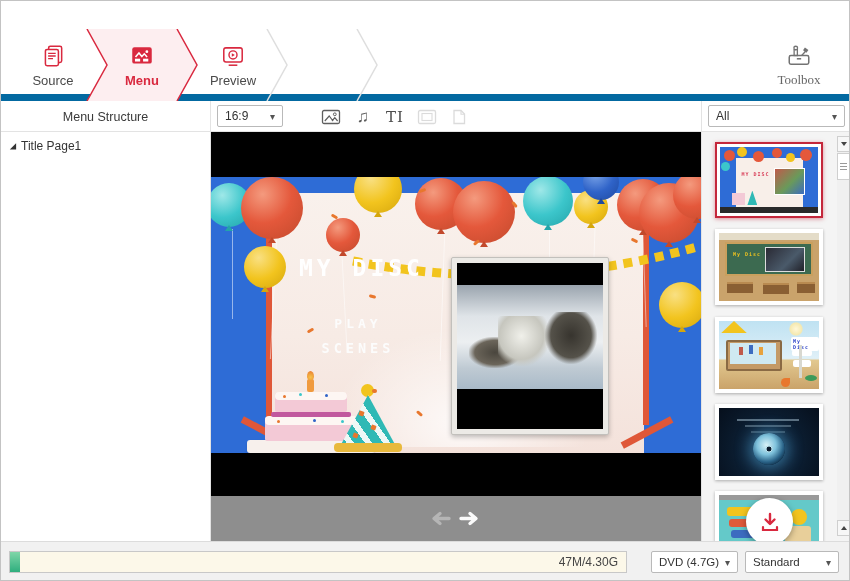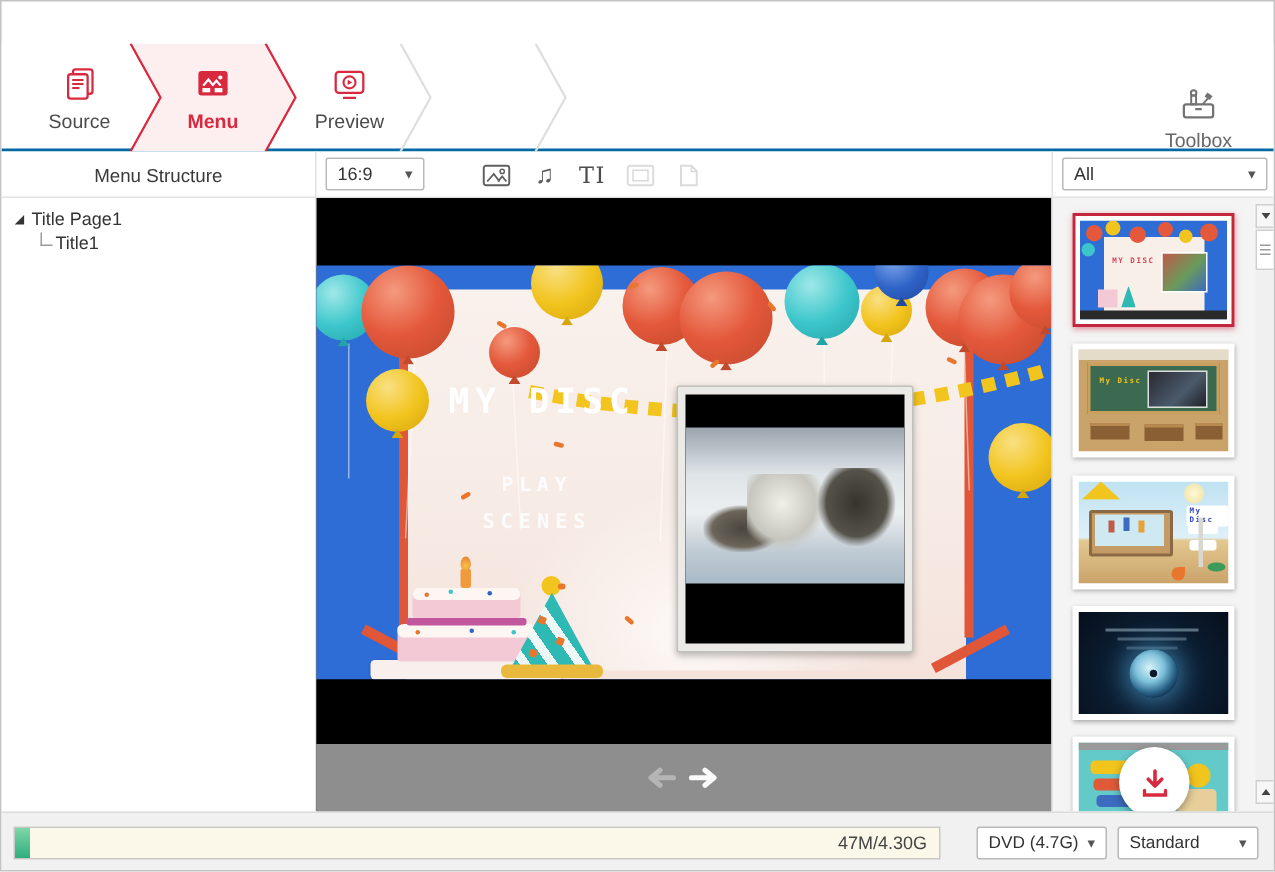--- a/index.html
+++ b/index.html
@@ -16,28 +16,28 @@
   .logo { width:18px; height:18px; border-radius:50%; background:#1c1c1c; margin-left:10px; position:relative; }
   .logo .flame { position:absolute; left:5px; top:3px; width:8px; height:8px; background:#e0302e; border-radius:50% 50% 50% 0; transform:rotate(-45deg); }
   .logo .dot { position:absolute; left:7px; top:9px; width:4px; height:4px; background:#efefef; border-radius:50%; }
   .menu-item { font-size:12px; color:#3c3c3c; margin-left:24px; cursor:default; }
   .menu-item.register { color:#d9293f; text-decoration:underline; }
   .win-controls { margin-left:auto; display:flex; align-items:center; gap:13px; padding-right:12px; }
   .win-controls .glyph { font-size:13px; color:#5a5a5a; line-height:1; }
   .maxbox { width:10px; height:9px; border:1.4px solid #5a5a5a; }
 
   
-  #stepsbar { left:0; top:28px; width:850px; height:72px; background:#fff; border-bottom:2px solid #0369a1; }
+  #stepsbar { left:0; top:28px; width:850px; height:72px; background:#fff; border-bottom:7px solid #0369a1; }
   .step-active-bg { position:absolute; left:0; top:0; width:220px; height:72px; background:#fdeef0;
     clip-path:polygon(86px 0,176px 0,196px 36px,176px 72px,86px 72px,106px 36px); }
   .chev { position:absolute; top:0; width:22px; height:72px; }
   .step { position:absolute; top:0; height:72px; display:flex; flex-direction:column; align-items:center; justify-content:center; gap:4px; }
   .step .lbl { font-size:13px; color:#4a4a4a; }
   .step.active .lbl { color:#d9293f; font-weight:bold; }
-  #toolbox-btn { position:absolute; right:16px; top:0; height:72px; width:72px; display:flex; flex-direction:column; align-items:center; justify-content:flex-end; gap:4px; }
+  #toolbox-btn { position:absolute; right:16px; top:0; height:72px; width:72px; display:flex; flex-direction:column; align-items:center; justify-content:center; gap:4px;font-family:Liberation Serif, serif; }
   #toolbox-btn .lbl { font-size:13px; color:#666; }
 
   
   #toolbar { left:0; top:100px; width:850px; height:31px; background:#fff; border-bottom:1px solid #e3e3e3; }
   .tb-left { position:absolute; left:0; top:0; width:210px; height:31px; border-right:1px solid #e3e3e3; display:flex; align-items:center; justify-content:center; }
   .tb-left span { font-size:12.5px; color:#3a3a3a; }
   .select { position:absolute; height:22px; top:4px; background:#fff; border:1px solid #b9b9b9; border-radius:2px; display:flex; align-items:center; font-size:12px; color:#333; padding:0 7px; }
   .select .caret { margin-left:auto; font-size:10px; color:#555; }
   #aspect-select { left:216px; width:66px; }
   .tb-right { position:absolute; left:700px; top:0; width:150px; height:31px; border-left:1px solid #e3e3e3; }
@@ -223,24 +223,20 @@
     </div>
   </div>
 
   <div id="tree" class="abs">
     <div class="tree-row">
       <svg class="expander" width="9" height="10" viewBox="0 0 10 10">
         <polygon points="9,2 9,9 2,9" fill="#333"></polygon>
       </svg>
       <span>Title Page1</span>
     </div>
-    <div class="tree-row" style="padding-left:18px">
-      <span class="conn" style="border-left-style:solid;border-bottom-style:solid"></span>
-      <span>Title1</span>
-    </div>
   </div>
 
   <div id="preview" class="abs">
     <div id="scene">
       <div class="wall"></div>
       <div class="wall-glow"></div>
 
       <div class="trim" style="left:55px;top:16px;width:6px;height:232px"></div>
       <div class="trim" style="left:432px;top:16px;width:6px;height:232px"></div>
       <div class="trim" style="left:20px;top:20px;width:46px;height:6px;transform:rotate(-25deg)"></div>

